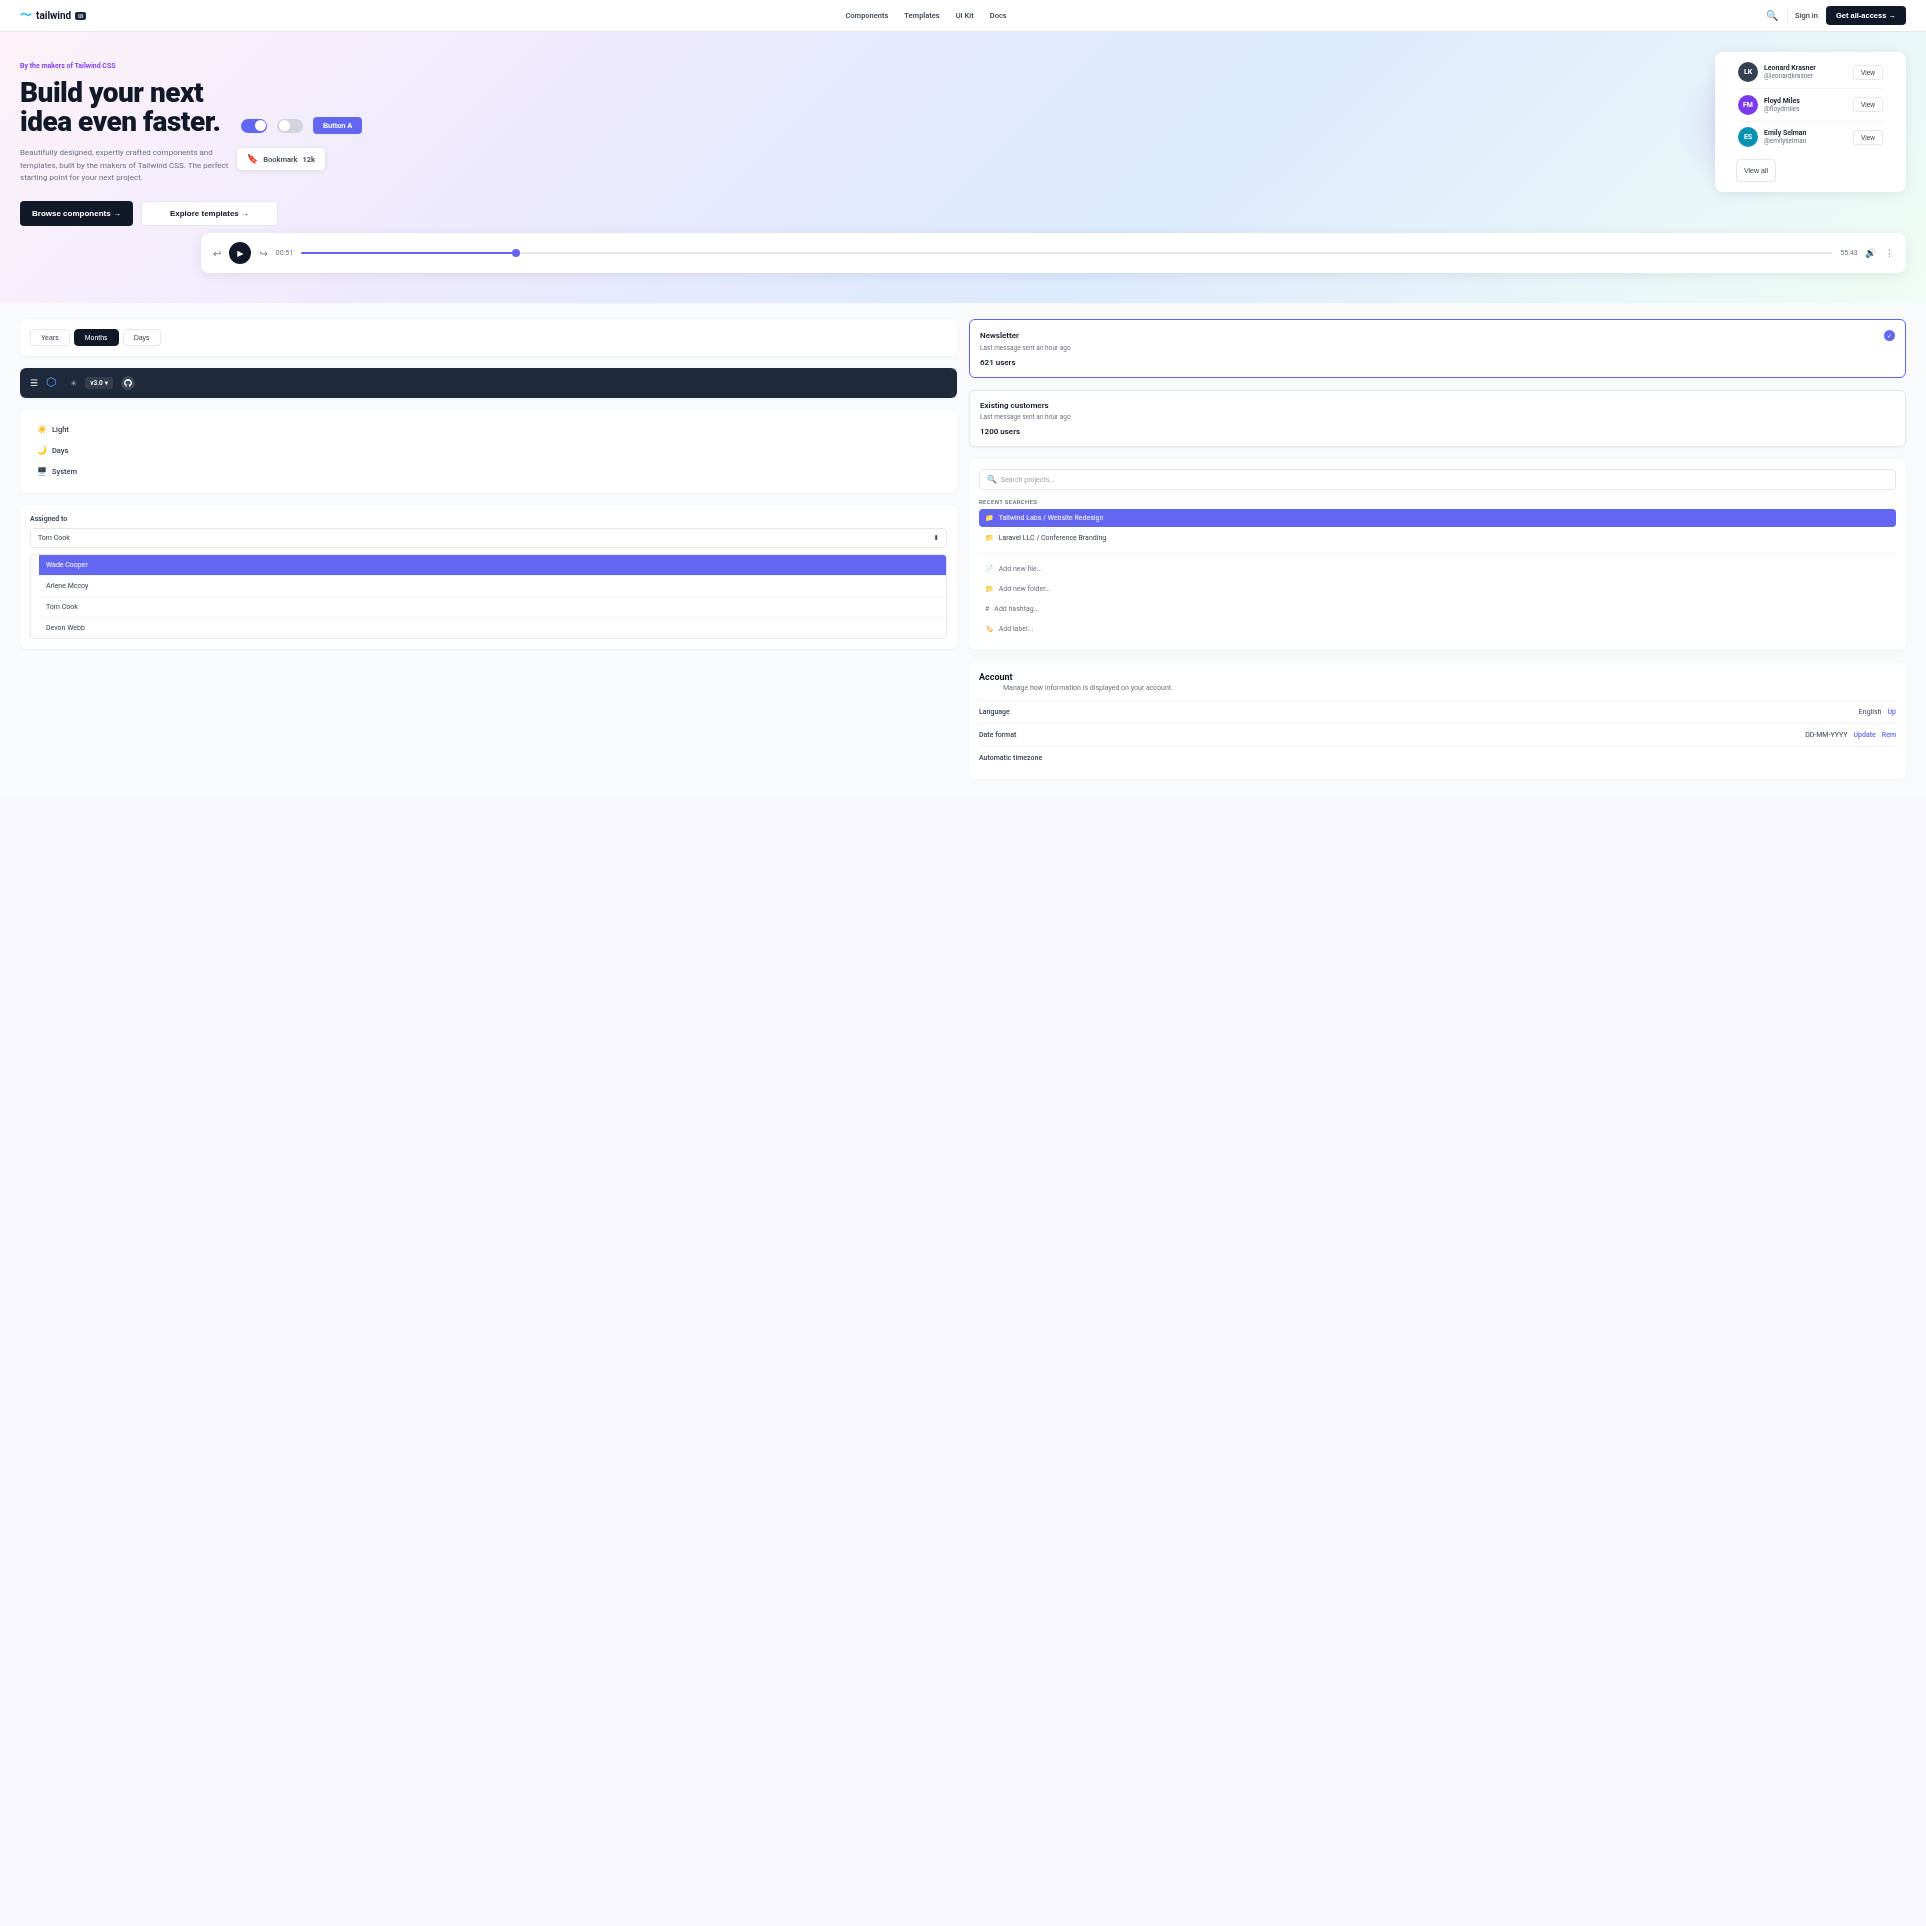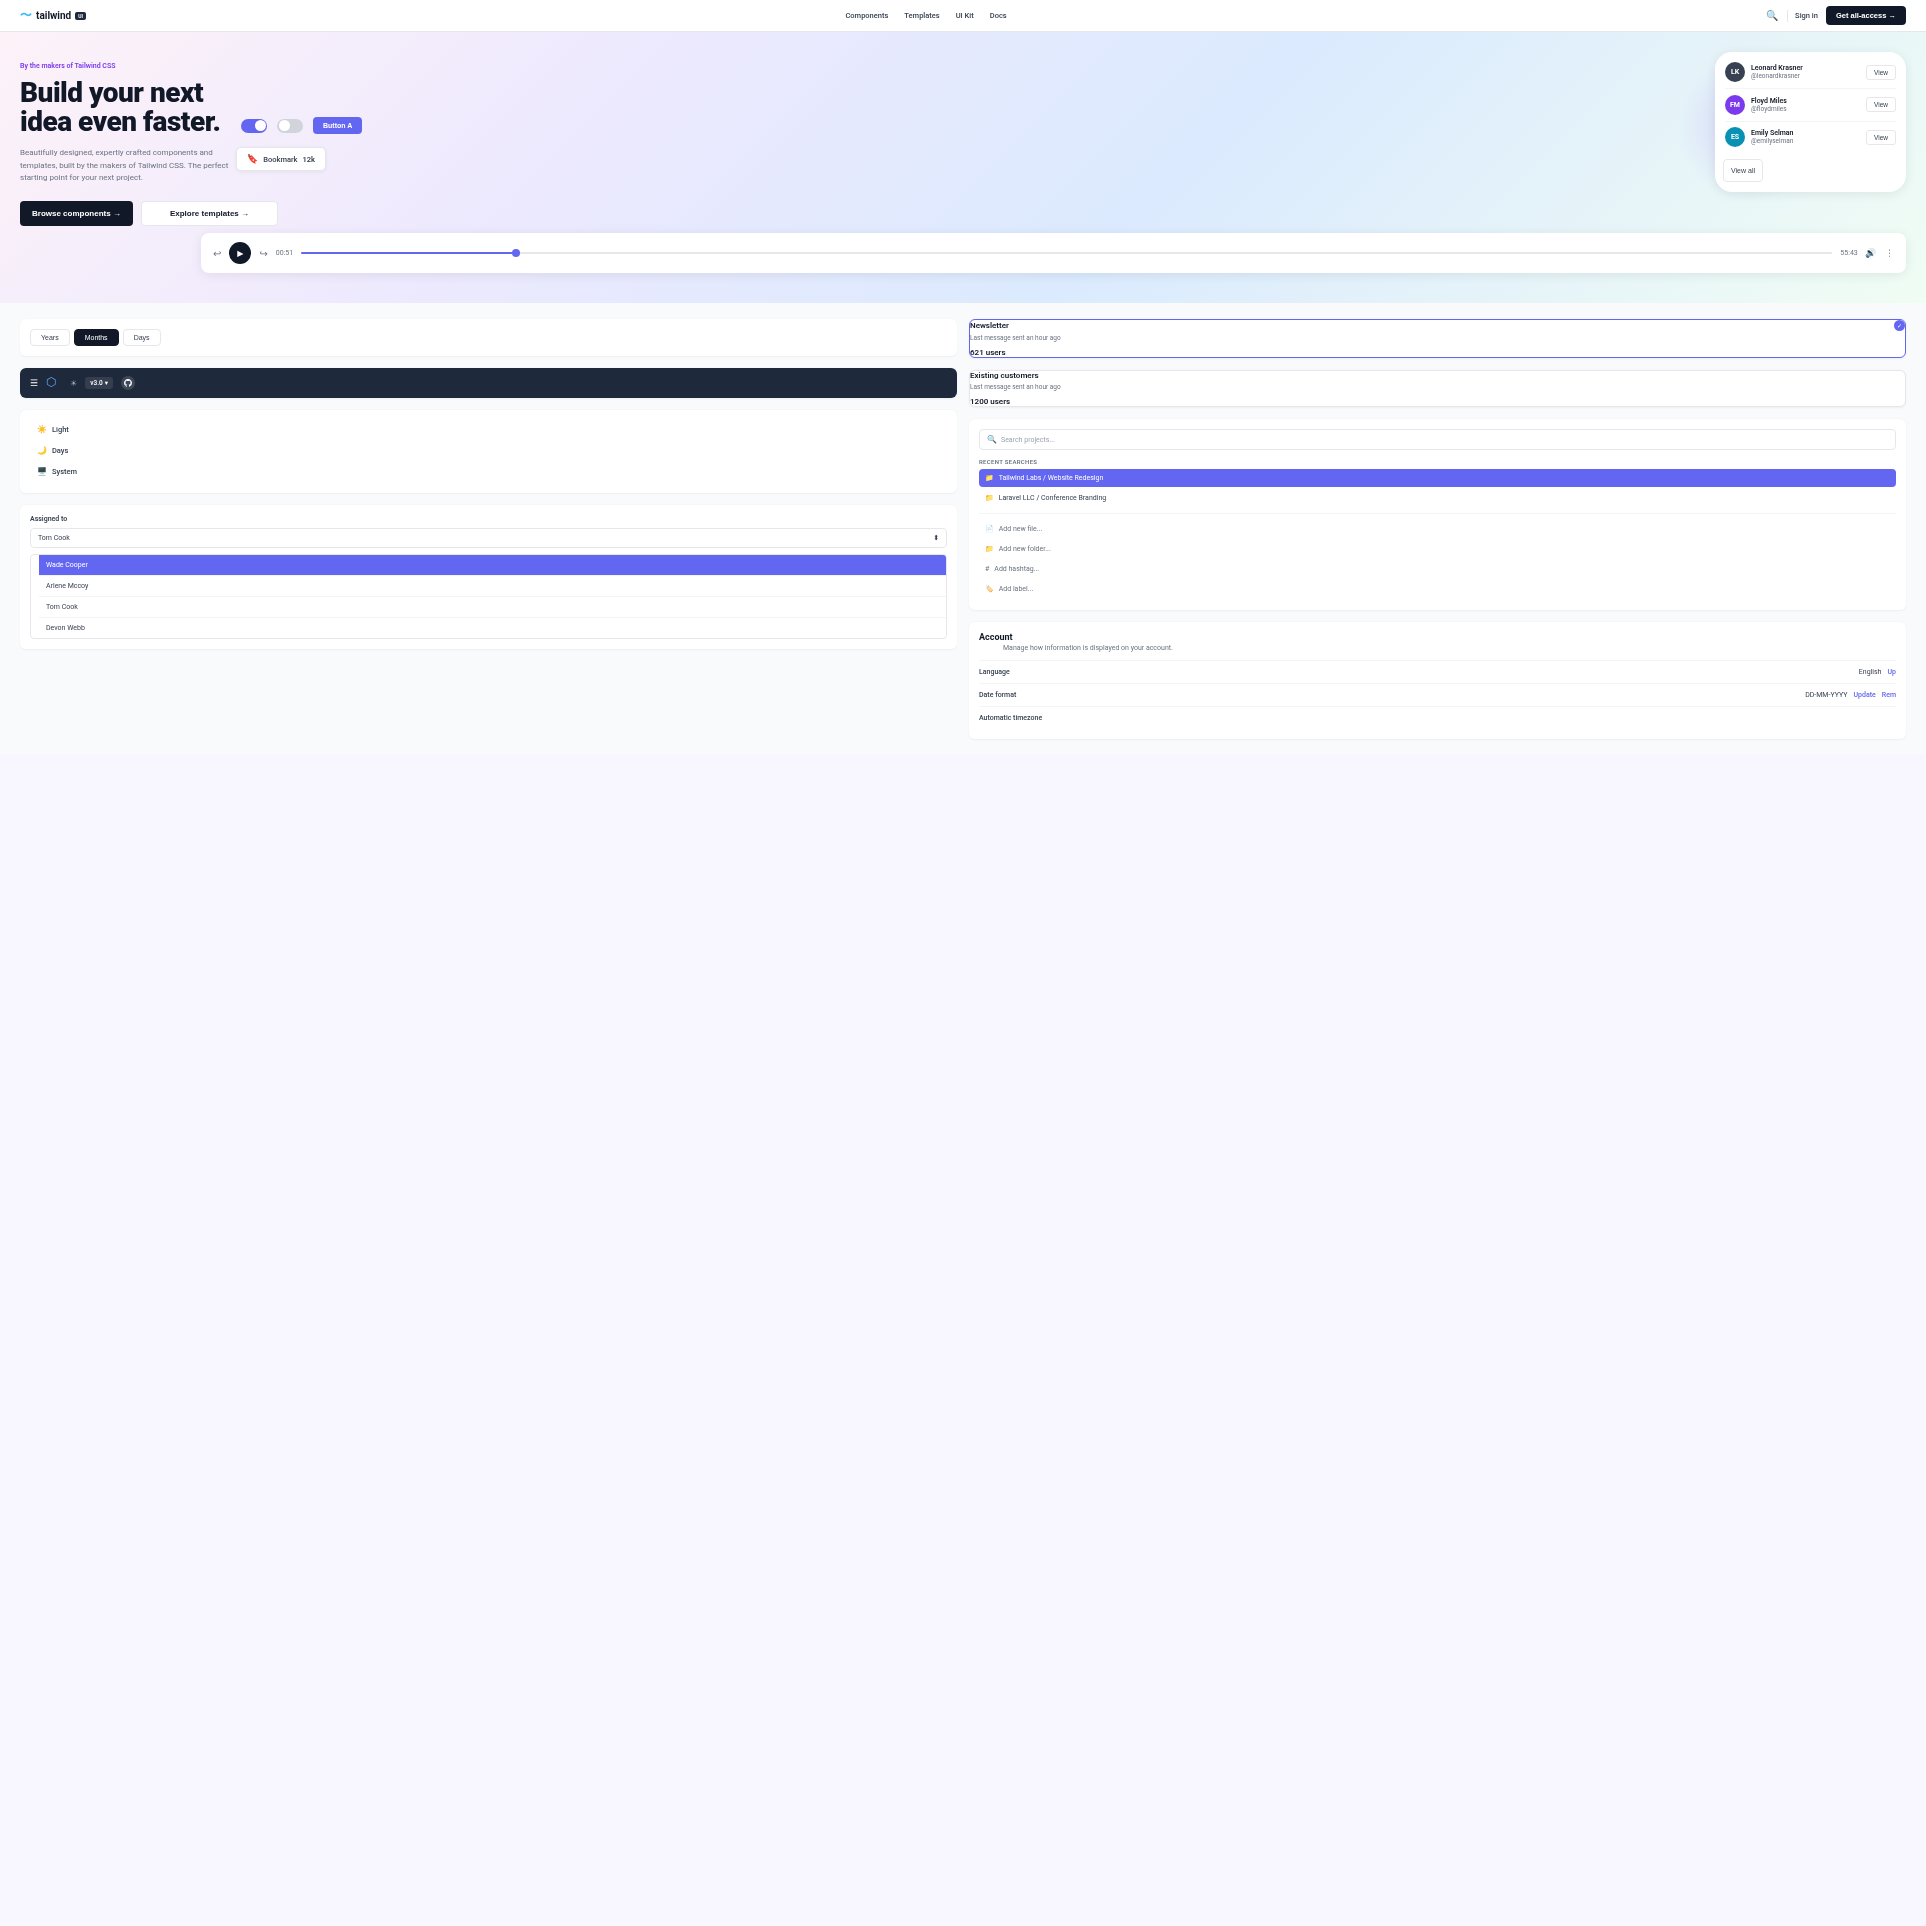--- a/index.html
+++ b/index.html
@@ -169,22 +169,21 @@
     }
 
     
     .ui-card {
       background: white;
       border-radius: 8px;
       box-shadow: 0 2px 12px rgba(0,0,0,0.08);
       overflow: hidden;
     }
     .user-list-card {
-      padding: 4px 0;
-      border-radius: 17px;
+      padding: 4px 13px;
     }
     .user-row {
       display: flex;
       align-items: center;
       padding: 6px 10px;
       gap: 6px;
     }
     .avatar-placeholder {
       width: 20px;
       height: 20px;
@@ -509,20 +508,21 @@
     .dropdown-item:not(:last-child) { border-bottom: 0.5px solid #f3f4f6; }
 
     
     .right-col { display: flex; flex-direction: column; gap: 12px; }
 
     
     .newsletter-card {
       background: white;
       border: 1px solid #6366f1;
       border-radius: 6px;
+      padding: 10px;
       box-shadow: 0 0.5px 2px rgba(0,0,0,0.05);
     }
     .newsletter-card.inactive {
       border-color: #e5e7eb;
     }
     .newsletter-header {
       display: flex;
       align-items: center;
       justify-content: space-between;
       margin-bottom: 3px;

